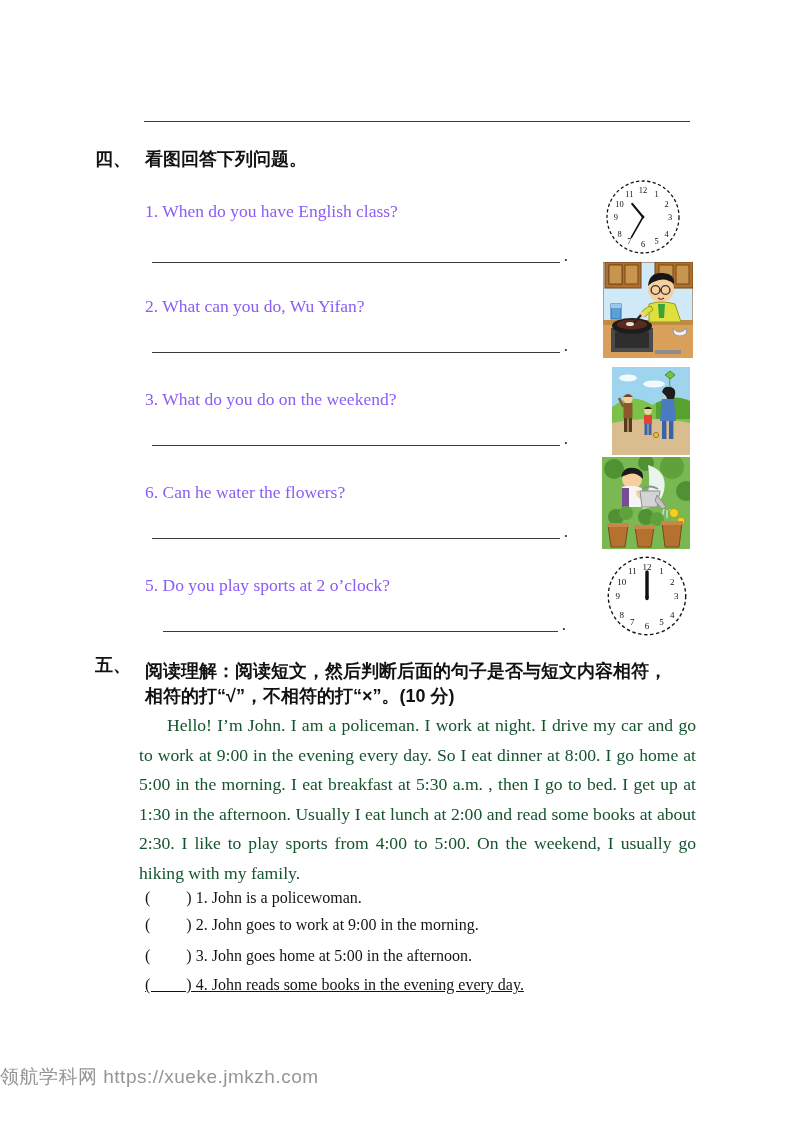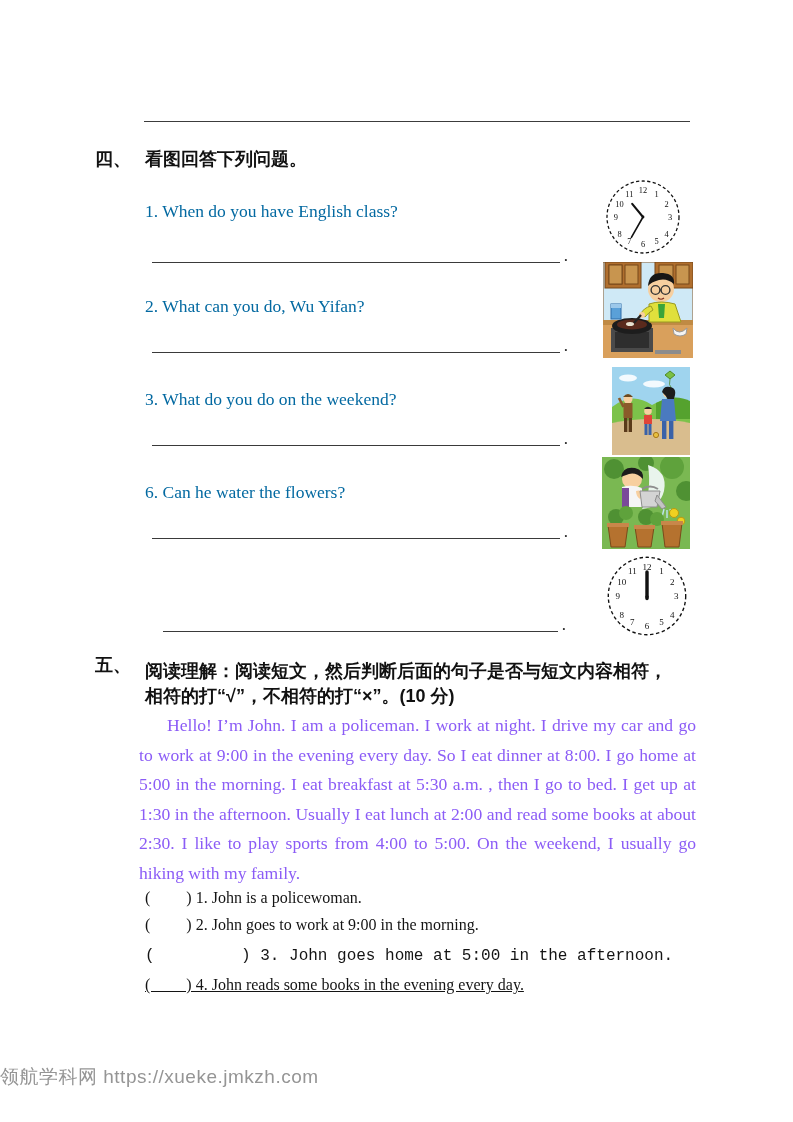--- a/index.html
+++ b/index.html
@@ -12,33 +12,33 @@
     color: #1c1c1c;
     overflow: hidden;
   }
   .rule-top {
     position: absolute; left: 144px; top: 121px; width: 546px;
     border-bottom: 1.6px solid #3c3c3c;
   }
   .cn { font-family: "Liberation Sans", sans-serif; font-weight: 600; font-size: 18px; color: #111; }
   .sec-num { position: absolute; left: 95px; }
   .sec-title { position: absolute; left: 145px; }
-  .q { position: absolute; left: 145px; font-size: 17.5px; color: #0369a1; }
+  .q { position: absolute; left: 145px; font-size: 17.5px; color: #8b5cf6; }
   .ansline {
     position: absolute; left: 152px; width: 408px; height: 22px;
     border-bottom: 1.4px solid #3a3a3a;
   }
   .ansline .dot {
     position: absolute; right: -8px; bottom: -4px; font-size: 17px; color: #222;
   }
   .pic { position: absolute; }
   .passage {
     position: absolute; left: 139px; top: 711px; width: 557px;
     font-size: 17.6px; line-height: 29.6px; text-align: justify;
-    text-indent: 28px; color: #8b5cf6;
+    text-indent: 28px; color: #14532d;
   }
   .stmt {
     position: absolute; left: 145px; font-size: 16px; color: #141414;
     white-space: pre;
   }
   .sec5-title2 { position: absolute; left: 145px; }
   .footer {
     position: absolute; left: 0; top: 1064px; width: 100%;
     font-family: "Liberation Sans", sans-serif;
     font-size: 19px; color: #959595; letter-spacing: 0.5px;
@@ -192,20 +192,21 @@
       <circle cx="79" cy="64" r="3.8" fill="#f0d020" stroke="#b89a10"></circle>
       <path d="M6 68 L26 68 L23 90 L9 90 Z" fill="#b5722f" stroke="#7a4a1a"></path>
       <path d="M33 70 L52 70 L49 90 L36 90 Z" fill="#b5722f" stroke="#7a4a1a"></path>
       <path d="M60 66 L80 66 L77 90 L63 90 Z" fill="#b5722f" stroke="#7a4a1a"></path>
       <rect x="5" y="66" width="22" height="4" fill="#c8874a"></rect>
       <rect x="32" y="68" width="21" height="4" fill="#c8874a"></rect>
       <rect x="59" y="64" width="22" height="4" fill="#c8874a"></rect>
     </svg>
   </div>
 
+  <div class="q" style="top:575px;">5. Do you play sports at 2 o’clock?</div>
   <div class="ansline" style="left:163px; top:610px; width:395px;">
       <span class="dot">.</span>
     </div>
 
   <div class="pic" style="left:604px; top:552px; width:86px; height:88px;">
     <svg viewBox="0 0 100 100" width="86" height="88">
       <circle cx="50" cy="50" r="45" fill="#ffffff" stroke="#111" stroke-width="1.6" stroke-dasharray="4 3"></circle>
       <g font-size="10.5" fill="#111" text-anchor="middle">
         <text x="50" y="20">12</text>
           <text x="67" y="24.6">1</text>
@@ -226,18 +227,18 @@
   </div>
 
   <div class="cn sec-num" style="top:653px;">五、</div>
   <div class="cn sec-title" style="top:659px;">阅读理解：阅读短文，然后判断后面的句子是否与短文内容相符，</div>
   <div class="cn sec5-title2" style="top:684px;">相符的打“√”，不相符的打“×”。(10 分)</div>
 
   <div class="passage">Hello! I’m John. I am a policeman. I work at night. I drive my car and go to work at 9:00 in the evening every day. So I eat dinner at 8:00. I go home at 5:00 in the morning. I eat breakfast at 5:30 a.m. , then I go to bed. I get up at 1:30 in the afternoon. Usually I eat lunch at 2:00 and read some books at about 2:30. I like to play sports from 4:00 to 5:00. On the weekend, I usually go hiking with my family.</div>
 
   <div class="stmt" style="top:889px;">(         ) 1. John is a policewoman.</div>
   <div class="stmt" style="top:916px;">(         ) 2. John goes to work at 9:00 in the morning.</div>
-  <div class="stmt" style="top:947px;font-family:Liberation Mono, monospace;">(         ) 3. John goes home at 5:00 in the afternoon.</div>
+  <div class="stmt" style="top:947px;">(         ) 3. John goes home at 5:00 in the afternoon.</div>
   <div class="stmt" style="top:976px;text-decoration:underline;">(         ) 4. John reads some books in the evening every day.</div>
 
   <div class="footer">领航学科网 https://xueke.jmkzh.com</div>
 
 </div>
 
 </body></html>

